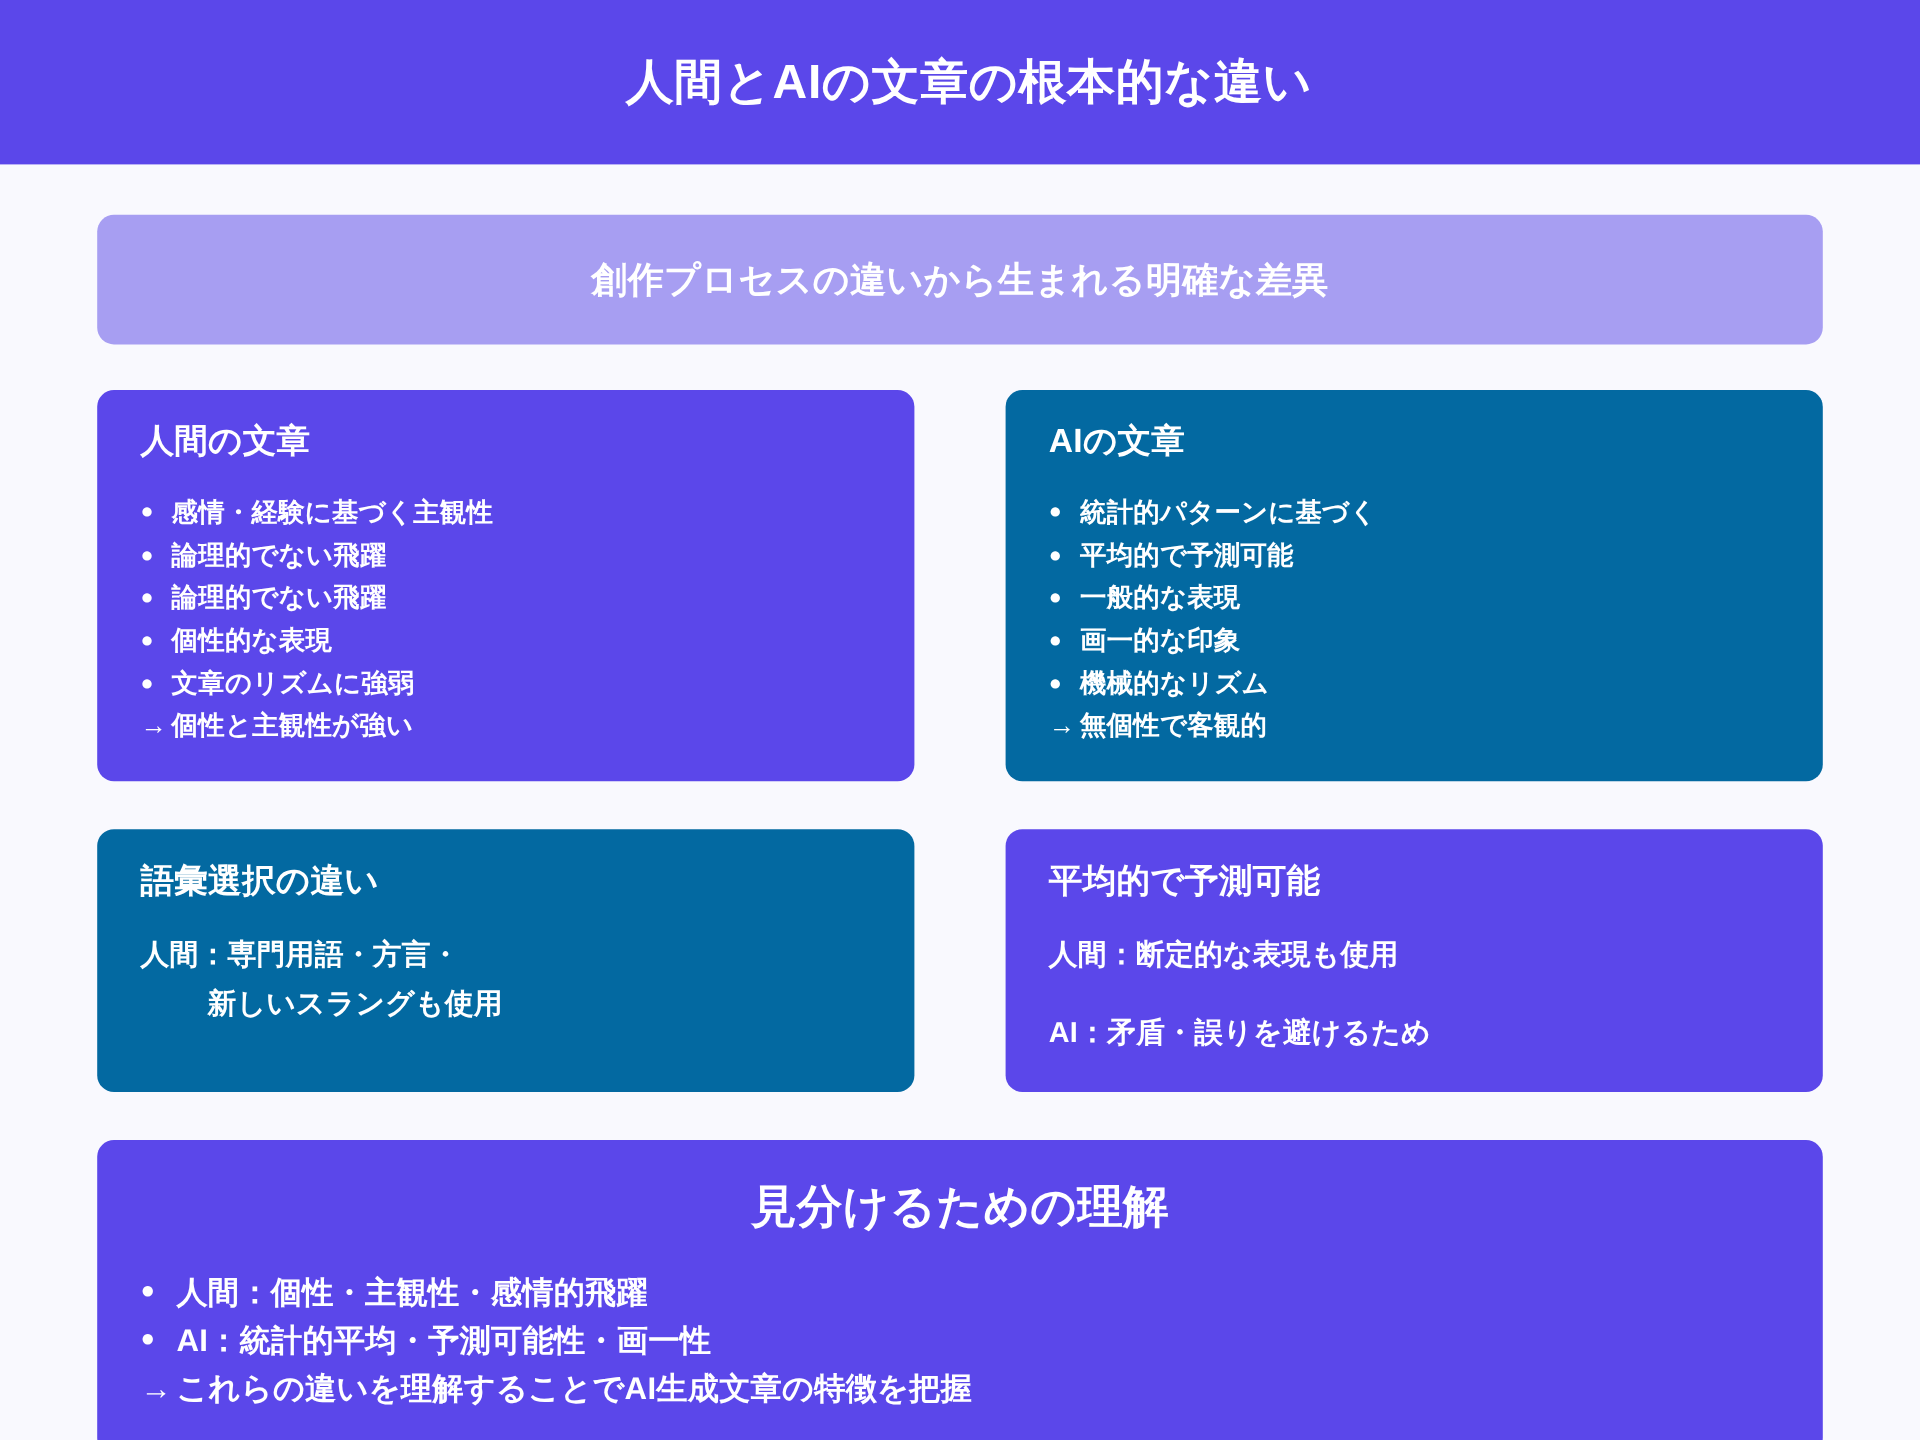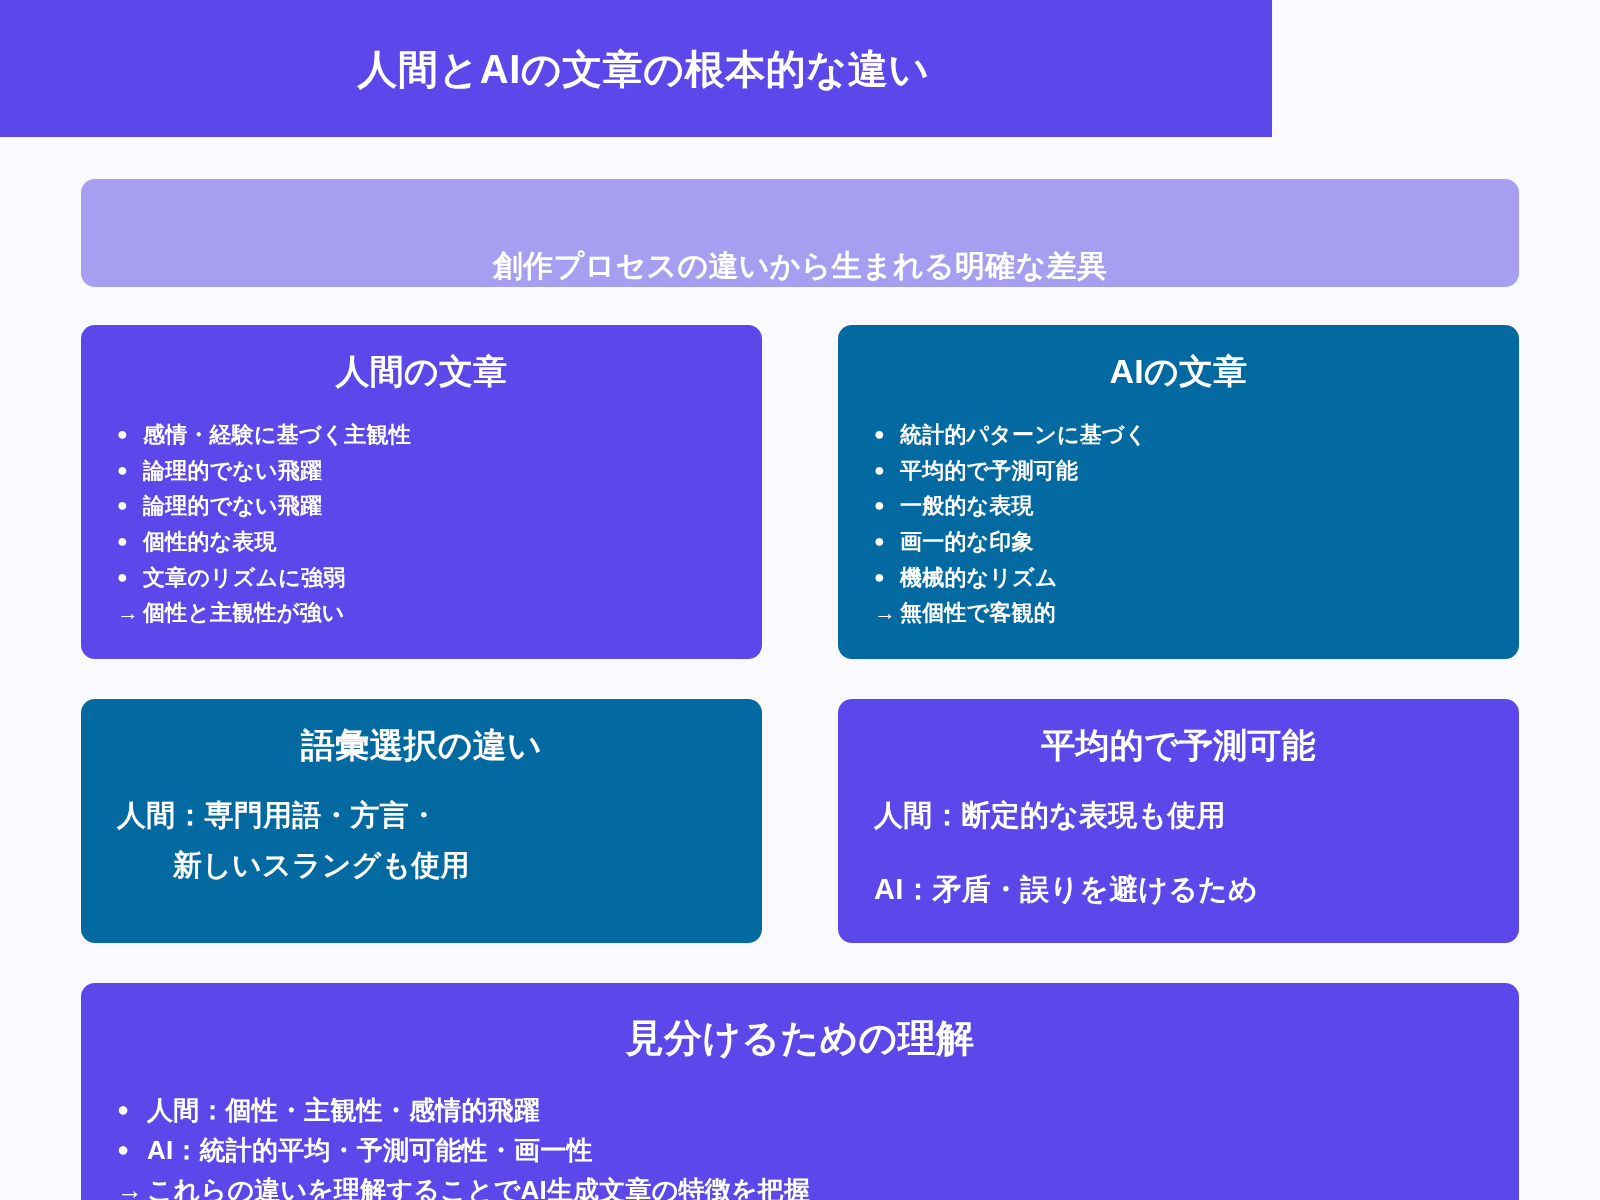--- a/index.html
+++ b/index.html
@@ -19,21 +19,21 @@
 
   .page {
     position: relative;
     width: 1600px;
     height: 1200px;
     background: #F9F9FE;
   }
 
   
   .header {
-    width: 1272px;
+    width: 1600px;
     height: 137px;
     background: #5B47EA;
     display: flex;
     align-items: center;
     justify-content: center;
     padding-left: 15px;
   }
   .header-title {
     color: #FFFFFF;
     font-size: 40px;
@@ -46,21 +46,21 @@
   .content {
     padding: 42px 81px 0 81px;
   }
 
   
   .banner {
     height: 108px;
     background: #A79EF2;
     border-radius: 14px;
     display: flex;
-    align-items: flex-end;
+    align-items: center;
     justify-content: center;
     margin-bottom: 38px;
   }
   .banner-text {
     color: #FFFFFF;
     font-size: 30px;
     font-weight: bold;
     letter-spacing: 0.3px;
   }
 
@@ -74,23 +74,22 @@
 
   .card {
     border-radius: 14px;
     padding: 24px 36px 28px 36px;
   }
   .card.dark  { background: #5B47EA; }
   .card.light { background: #0369a1; }
 
   .card-title {
     color: #FFFFFF;
-    font-size: 34px;
-    font-weight: bold;
-    text-align: center;
+    font-size: 28px;
+    font-weight: bold;
     margin-bottom: 22px;
     letter-spacing: 0.2px;
   }
 
   .card-row1 { min-height: 303px; }
   .card-row2 { min-height: 219px; }
 
   
   .bullets { list-style: none; }
   .bullet-item {
@@ -113,21 +112,21 @@
     width: 26px;
     font-size: 22px;
     line-height: 1.62;
   }
   .bullet-text { flex: 1 1 auto; }
 
   
   .para-block { margin-top: 4px; }
   .para {
     color: #FFFFFF;
-    font-size: 29px;
+    font-size: 24px;
     font-weight: bold;
     line-height: 1.72;
     letter-spacing: 0.2px;
   }
   .para + .para { margin-top: 24px; }
   .para-cont {
     display: block;
     padding-left: 56px;
   }
   .para-cont-sm {

